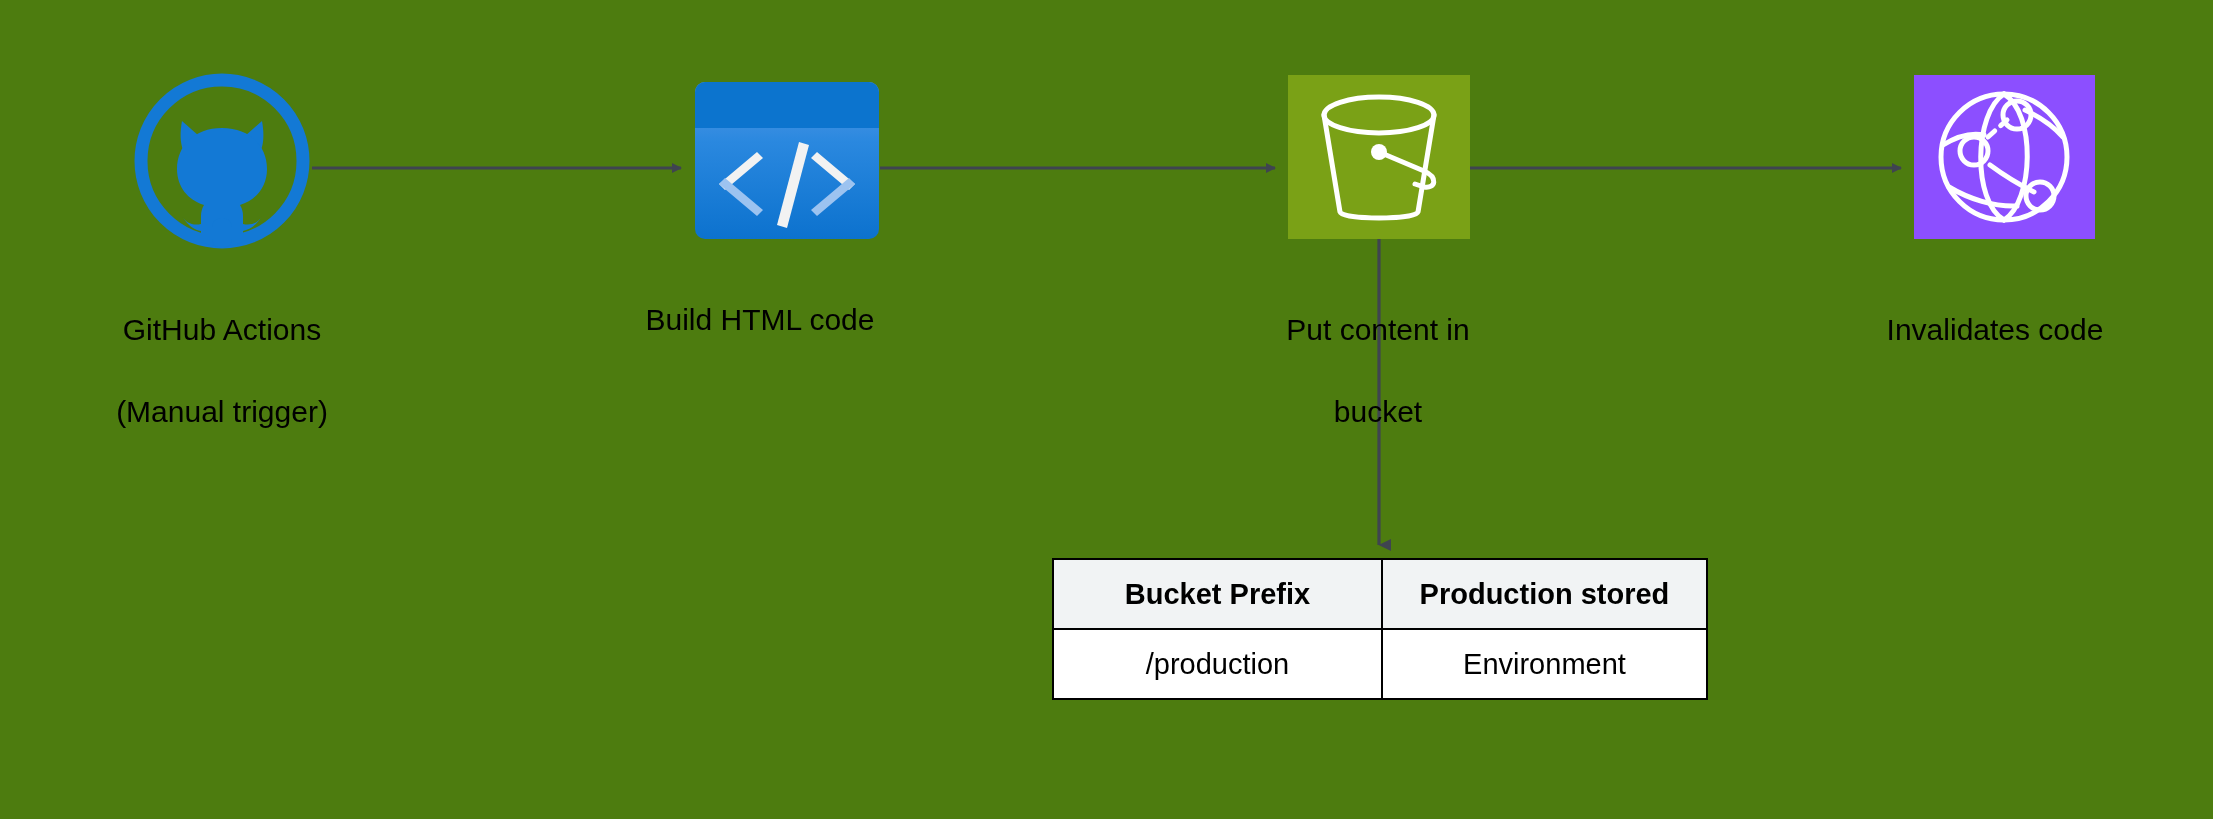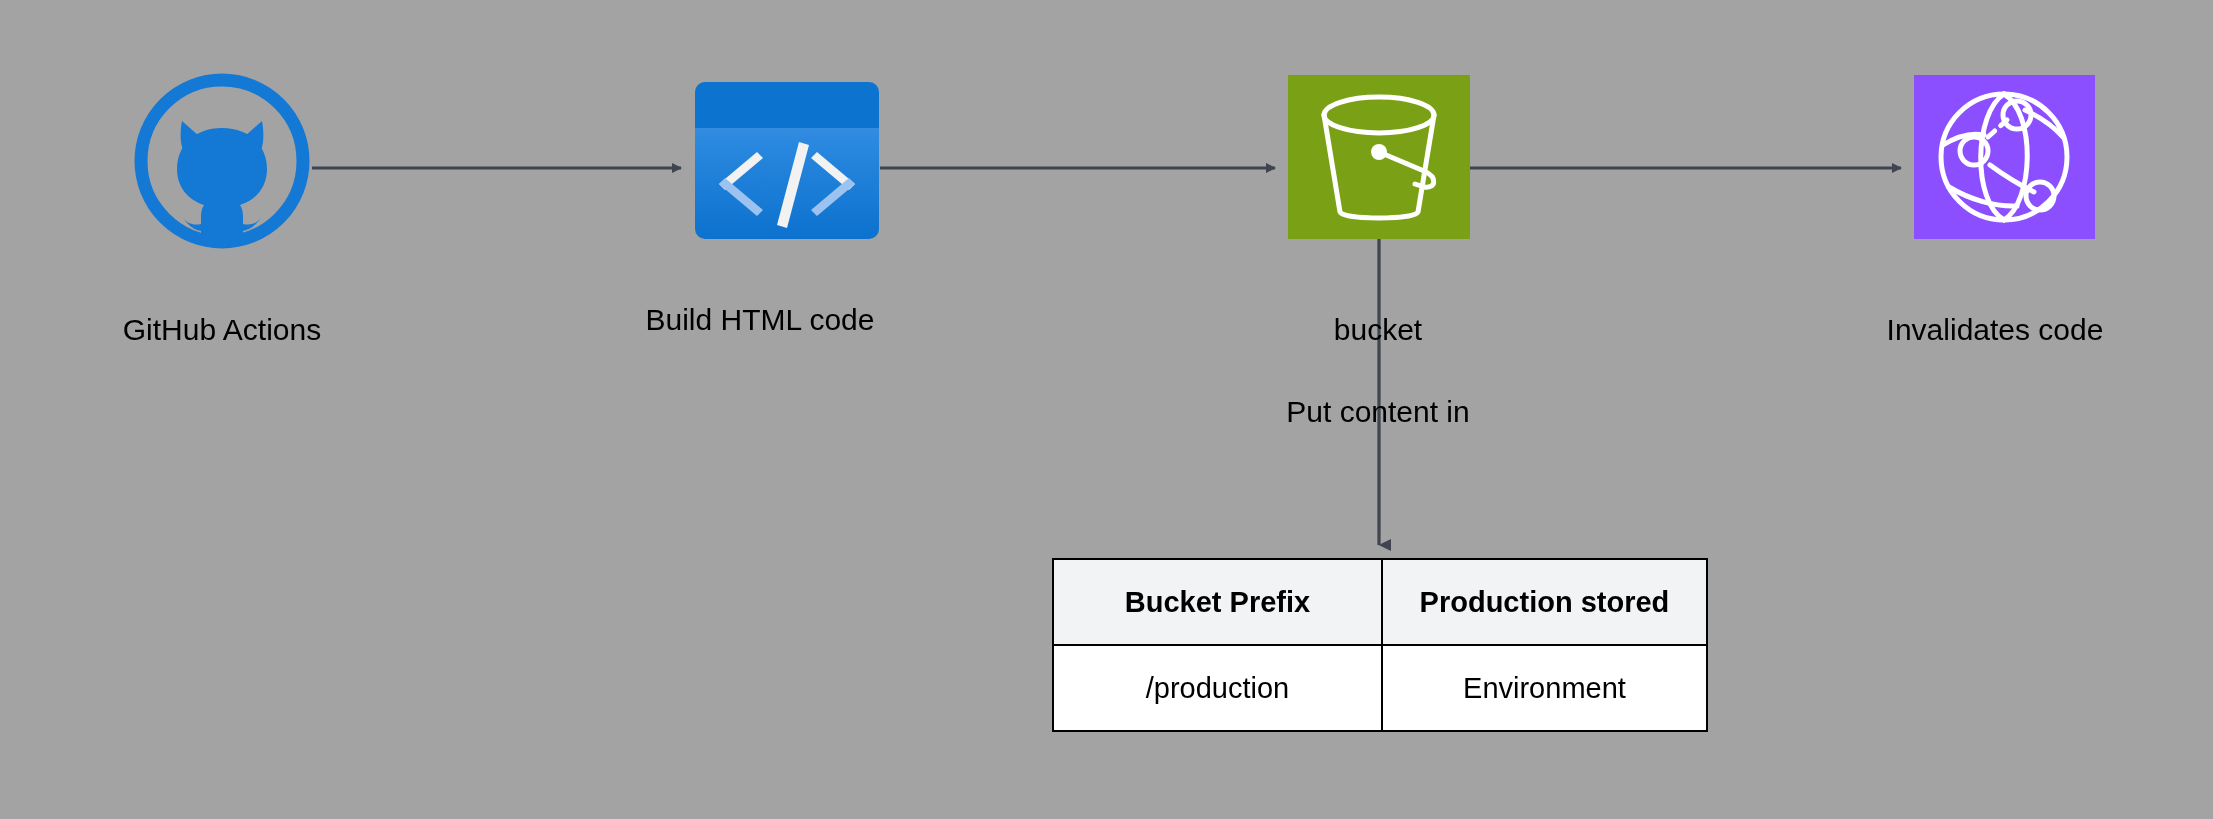--- a/index.html
+++ b/index.html
@@ -8,21 +8,21 @@
     background: #ffffff;
   }
   body {
     font-family: "Liberation Sans", sans-serif;
     -webkit-font-smoothing: antialiased;
   }
   #canvas {
     position: relative;
     width: 2213px;
     height: 819px;
-    background: #a3a3a3;
+    background: #4d7c0f;
     overflow: hidden;
   }
   .node {
     position: absolute;
   }
   .node-label {
     position: absolute;
     text-align: center;
     color: #000000;
     font-size: 30px;
@@ -120,21 +120,21 @@
     background: #ffffff;
     font-family: "Liberation Sans", sans-serif;
   }
   #prefix-table th,
   #prefix-table td {
     border: 2px solid #000000;
     text-align: center;
     color: #000000;
     font-size: 29px;
     height: 60px;
-    padding: 12px 10px;
+    padding: 4px 10px;
   }
   #prefix-table th {
     background: #F1F3F4;
     font-weight: bold;
   }
   #prefix-table td {
     background: #ffffff;
     font-weight: normal;
     margin-left: 22px;
   }
@@ -188,20 +188,21 @@
                  C116 158 123 154 129 144 C125 151 118 154 110 152 L110 144
                  C110 140 109 136 107 133 C123 128 134 115 134 97
                  C134 74 117 56 89 56 z"></path>
 
         <rect x="79" y="146" width="20" height="30" rx="9"></rect>
       </g>
     </svg>
   </div>
   <div class="node-label" id="gh-label">
     <div>GitHub Actions</div>
+    <div>(Manual trigger)</div>
   </div>
 
   <div class="node" id="code-node">
     <div class="titlebar"></div>
     <svg class="glyph" viewBox="0 0 184 111">
 
       <path d="M62 24 L24 56 L30 62 L68 30 z" fill="#F2F2F2"></path>
       <path d="M24 56 L62 88 L68 82 L30 50 z" fill="#9CC3F0"></path>
 
       <path d="M104 14 L82 97 L92 100 L114 17 z" fill="#F2F2F2"></path>
@@ -221,22 +222,22 @@
         <path d="M36 40 L52 137 C54 145 128 145 130 137 L146 40"></path>
 
         <ellipse cx="91" cy="40" rx="55" ry="18"></ellipse>
 
         <path d="M91 77 L136 96 C150 102 148 114 136 112 L127 109"></path>
       </g>
       <circle cx="91" cy="77" r="8" fill="#FFFFFF"></circle>
     </svg>
   </div>
   <div class="node-label" id="s3-label">
+    <div>Put content in</div>
     <div>bucket</div>
-    <div>Put content in</div>
   </div>
 
   <div class="node" id="cf-node">
     <svg width="181" height="164" viewBox="0 0 181 164">
       <g fill="none" stroke="#FFFFFF" stroke-width="5" stroke-linecap="round">
 
         <circle cx="90" cy="82" r="63"></circle>
 
         <path d="M90 19 C60 38 58 126 90 145"></path>
 

